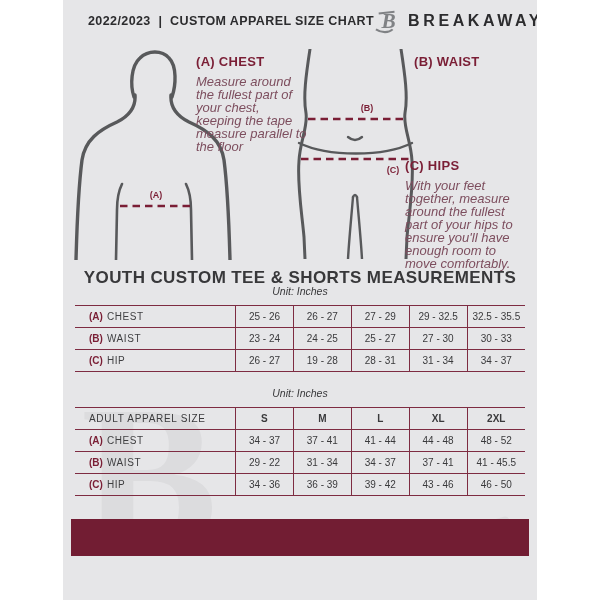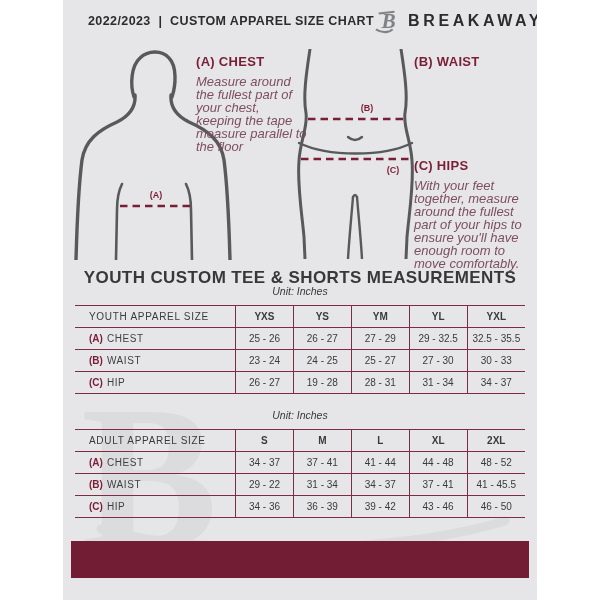--- a/index.html
+++ b/index.html
@@ -14,21 +14,21 @@
   .logo{width:28px;height:26px;display:block;}
 
   
   .diagram-area{position:relative;height:212px;margin-top:12px;z-index:2;}
   .diagram-svg{position:absolute;}
   .svg-torso{left:10px;top:2px;}
   .svg-lower{left:230px;top:3px;}
   .guide-block{position:absolute;width:112px;}
   .guide-chest{left:133px;top:8px;}
   .guide-waist{left:351px;top:8px;}
-  .guide-hips{left:351px;top:112px;}
+  .guide-hips{left:342px;top:112px;}
   .guide-heading{font-size:13px;font-weight:bold;color:#7a1e35;letter-spacing:0.3px;margin:0 0 6px 0;}
   .guide-desc{font-size:13px;font-style:italic;line-height:13px;color:#7d4e5e;margin:0;}
 
   
   .section{text-align:center;position:relative;z-index:2;}
   .sec-youth{margin-top:13px;}
   .sec-adult{margin-top:15px;}
   .table-title{font-size:17px;font-weight:bold;color:#38383a;letter-spacing:0.4px;line-height:14px;}
   .table-unit{font-size:10.5px;font-style:italic;color:#38383a;line-height:13px;}
 
@@ -114,28 +114,20 @@
       <p class="guide-heading">(C) HIPS</p>
       <p class="guide-desc">With your feet together, measure around the fullest part of your hips to ensure you'll have enough room to move comfortably.</p>
     </div>
   </div>
 
   <div class="section sec-youth">
     <div class="table-title">YOUTH CUSTOM TEE &amp; SHORTS MEASUREMENTS</div>
     <div class="table-unit">Unit: Inches</div>
     <table class="size-table">
       <tbody>
-          <tr>
-        <th class="col-label">YOUTH APPAREL SIZE</th>
-        <th class="col-head">YXS</th>
-        <th class="col-head">YS</th>
-        <th class="col-head">YM</th>
-        <th class="col-head">YL</th>
-        <th class="col-head">YXL</th>
-      </tr>
       <tr>
         <td><span class="row-prefix">(A)</span><span class="row-label">CHEST</span></td>
         <td>25 - 26</td>
         <td>26 - 27</td>
         <td>27 - 29</td>
         <td>29 - 32.5</td>
         <td>32.5 - 35.5</td>
       </tr>
       <tr>
         <td><span class="row-prefix">(B)</span><span class="row-label">WAIST</span></td>

